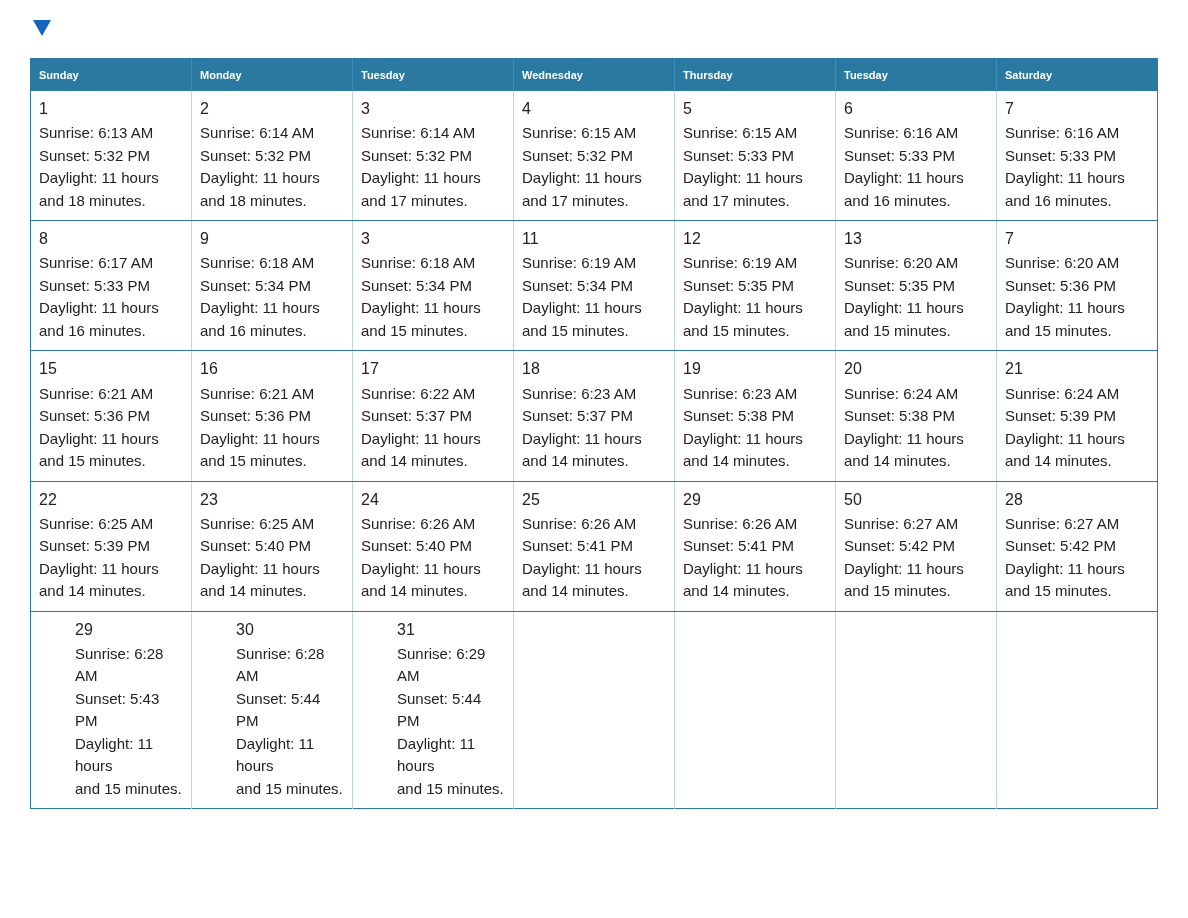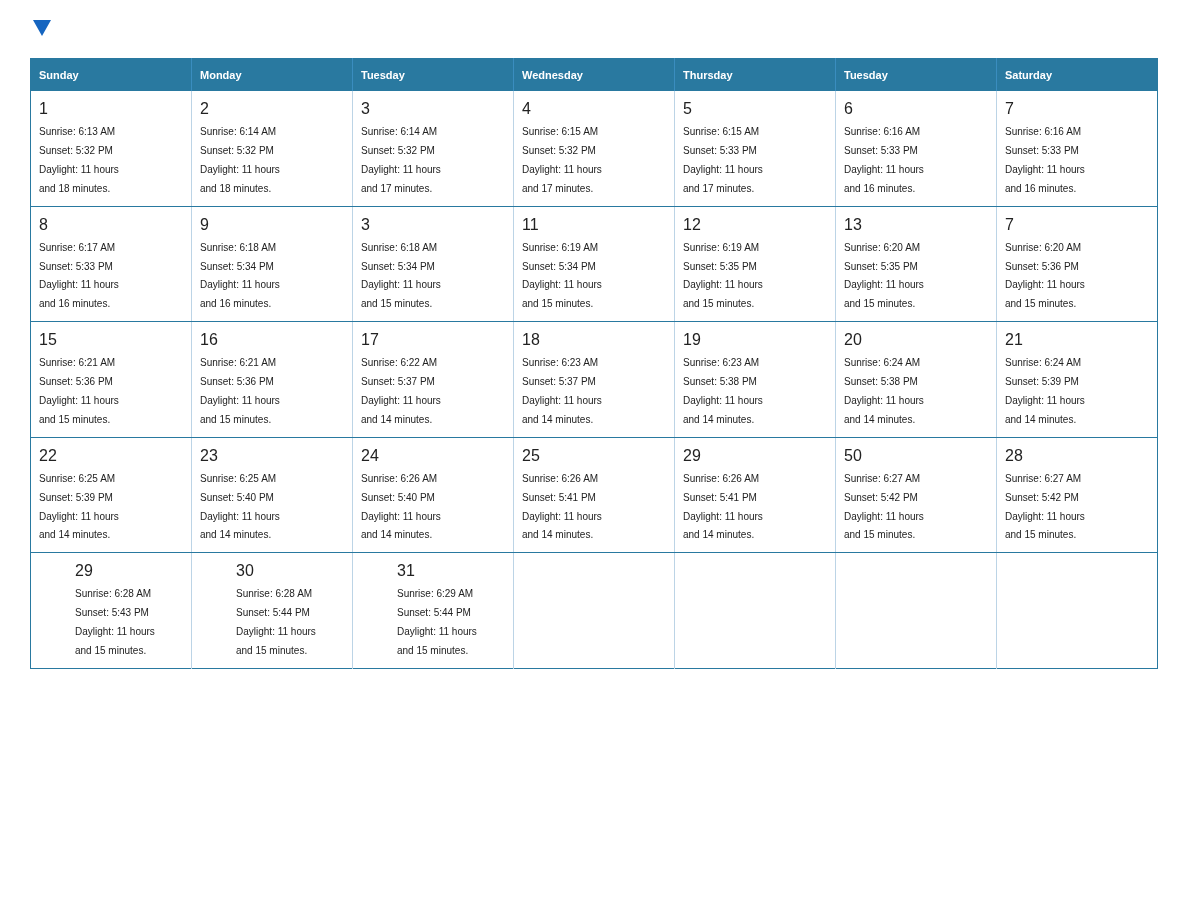--- a/index.html
+++ b/index.html
@@ -84,21 +84,21 @@
       padding-left: 44px;
     }
     .day-number {
       font-size: 16px;
       font-weight: normal;
       color: #222;
       display: block;
       margin-bottom: 2px;
     }
     .day-info {
-      font-size: 10px;
+      font-size: 15px;
       color: #222;
       line-height: 1.5;
     }
     .empty-cell {
       background: #fff;
     }
   </style>
 </head>
 <body>
 

